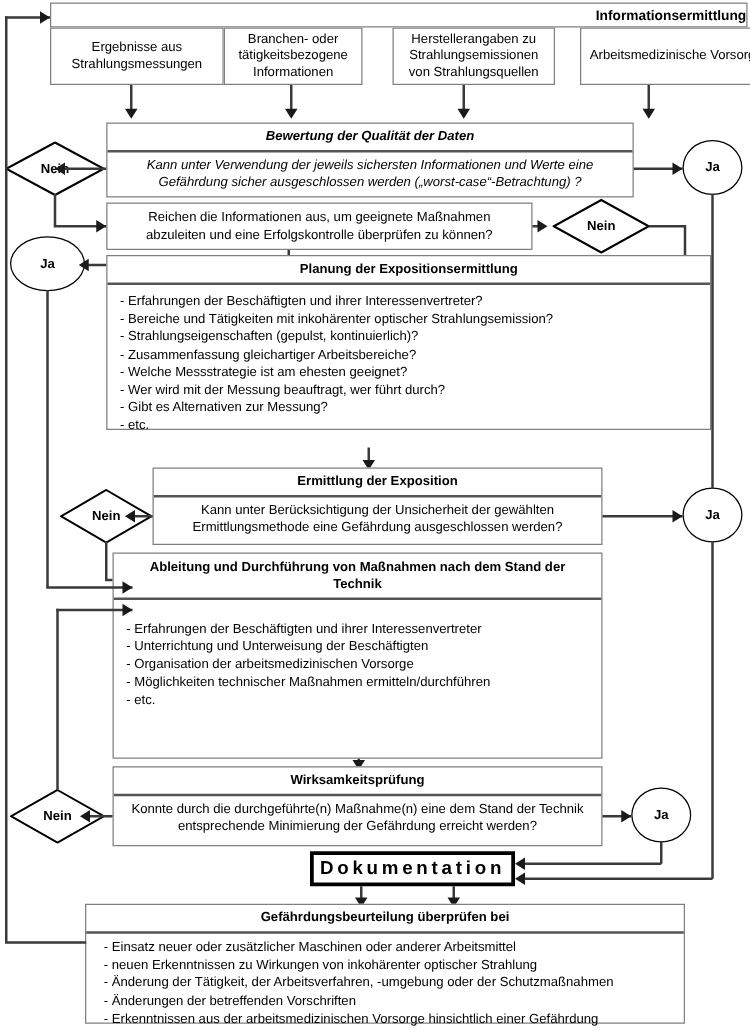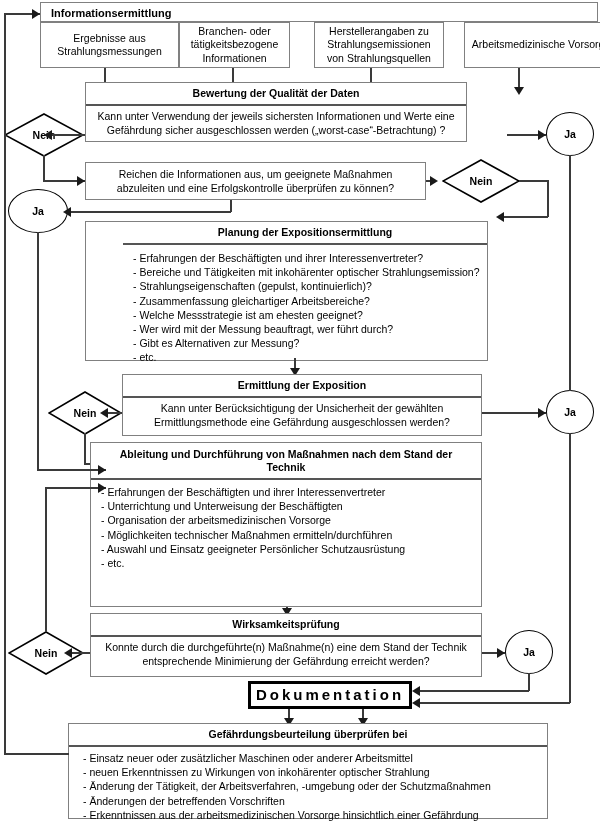--- a/index.html
+++ b/index.html
@@ -14,22 +14,22 @@
             padding:4px 2px 4px;border-bottom:2px solid #555;
             line-height:13px;}
   .box .body{box-sizing:border-box;padding:4px 8px;font-size:10.5px;
              line-height:13.5px;color:#000;text-align:center;}
   .box .body.left{text-align:left;padding:4px 10px;}
   .bullets{list-style:none;margin:0;padding:0;}
   .bullets li{font-size:10.5px;line-height:14.2px;color:#000;white-space:nowrap;}
 
   
   .ttl-bar{position:absolute;box-sizing:border-box;border:1px solid #808080;
-           background:#fff;text-align:left;font-weight:bold;font-size:11px;
-           line-height:15px;padding-top:3px;padding-left:10px;}
+           background:#fff;text-align:right;font-weight:bold;font-size:11px;
+           line-height:15px;padding-top:3px;}
   .tcell{position:absolute;box-sizing:border-box;border:1px solid #808080;
          background:#fff;text-align:center;font-size:10.5px;line-height:13.5px;
          display:flex;align-items:center;justify-content:center;padding:2px 3px;}
 
   
   .diamond{position:absolute;}
   .diamond .dshape{position:absolute;left:0;top:0;width:100%;height:100%;}
   .diamond .dlabel{position:absolute;left:0;top:0;width:100%;height:100%;
         display:flex;align-items:center;justify-content:center;
         font-size:10.5px;font-weight:bold;color:#000;}
@@ -68,21 +68,21 @@
 
   <div class="ln lnv" style="left:104px;top:68px;height:22px;"></div>
   <div class="ar ar-d" style="left:100px;top:87px;"></div>
   <div class="ln lnv" style="left:232px;top:68px;height:22px;"></div>
   <div class="ar ar-d" style="left:228px;top:87px;"></div>
   <div class="ln lnv" style="left:370px;top:68px;height:22px;"></div>
   <div class="ar ar-d" style="left:366px;top:87px;"></div>
   <div class="ln lnv" style="left:518px;top:68px;height:22px;"></div>
   <div class="ar ar-d" style="left:514px;top:87px;"></div>
 
-  <div class="box" style="left:85px;top:82px;width:382px;height:60px;">
+  <div class="box" style="left:85px;top:98px;width:422px;height:60px;font-style:italic;">
     <div class="hdr">Bewertung der Qualität der Daten</div>
     <div class="body">Kann unter Verwendung der jeweils sichersten Informationen und Werte eine Gefährdung sicher ausgeschlossen werden („worst-case“-Betrachtung) ?</div>
   </div>
 
   <div class="diamond" style="left:4px;top:113px;width:80px;height:44px;">
     <svg class="dshape" viewBox="0 0 80 44" preserveAspectRatio="none">
       <polygon points="40,1 79,22 40,43 1,22" fill="#ffffff" stroke="#000000" stroke-width="1.6"></polygon>
     </svg>
     <div class="dlabel">Nein</div>
   </div>
@@ -113,21 +113,21 @@
   <div class="ln lnh" style="left:519px;top:180px;width:29px;"></div>
   <div class="ln lnv" style="left:547px;top:180px;height:37px;"></div>
   <div class="ln lnh" style="left:504px;top:216px;width:44px;"></div>
   <div class="ar ar-l" style="left:496px;top:212px;"></div>
 
   <div class="ellipse" style="left:8px;top:189px;width:60px;height:44px;">Ja</div>
   <div class="ln lnv" style="left:230px;top:200px;height:12px;"></div>
   <div class="ln lnh" style="left:68px;top:211px;width:163px;"></div>
   <div class="ar ar-l" style="left:63px;top:207px;"></div>
 
-  <div class="box" style="left:85px;top:221px;width:403px;height:140px;padding-left:37px;">
+  <div class="box" style="left:85px;top:204px;width:484px;height:140px;">
     <div class="hdr">Planung der Expositionsermittlung</div>
     <div class="body left" style="padding-top:6px;">
       <ul class="bullets">
         <li>- Erfahrungen der Beschäftigten und ihrer Interessenvertreter?</li>
         <li>- Bereiche und Tätigkeiten mit inkohärenter optischer Strahlungsemission?</li>
         <li>- Strahlungseigenschaften (gepulst, kontinuierlich)?</li>
         <li>- Zusammenfassung gleichartiger Arbeitsbereiche?</li>
         <li>- Welche Messstrategie ist am ehesten geeignet?</li>
         <li>- Wer wird mit der Messung beauftragt, wer führt durch?</li>
         <li>- Gibt es Alternativen zur Messung?</li>
@@ -156,27 +156,26 @@
   <div class="ellipse" style="left:546px;top:390px;width:48px;height:44px;">Ja</div>
   <div class="ln lnh" style="left:482px;top:412px;width:64px;"></div>
   <div class="ar ar-r" style="left:538px;top:408px;"></div>
 
   <div class="ln lnv" style="left:84px;top:433px;height:31px;"></div>
   <div class="ln lnh" style="left:84px;top:463px;width:22px;"></div>
   <div class="ar ar-r" style="left:98px;top:459px;"></div>
 
   <div class="box" style="left:90px;top:442px;width:392px;height:165px;">
     <div class="hdr" style="padding:5px 14px 4px;">Ableitung und Durchführung von Maßnahmen nach dem Stand der Technik</div>
-    <div class="body left" style="padding-top:5px;">
+    <div class="body left" style="padding-top:16px;">
       <ul class="bullets">
         <li>- Erfahrungen der Beschäftigten und ihrer Interessenvertreter</li>
         <li>- Unterrichtung und Unterweisung der Beschäftigten</li>
         <li>- Organisation der arbeitsmedizinischen Vorsorge</li>
         <li>- Möglichkeiten technischer Maßnahmen ermitteln/durchführen</li>
-        <li>- Auswahl und Einsatz geeigneter Persönlicher Schutzausrüstung</li>
         <li>- etc.</li>
       </ul>
     </div>
   </div>
 
   <div class="ln lnv" style="left:286px;top:607px;height:10px;"></div>
   <div class="ar ar-d" style="left:282px;top:608px;"></div>
 
   <div class="box" style="left:90px;top:613px;width:392px;height:64px;">
     <div class="hdr">Wirksamkeitsprüfung</div>

